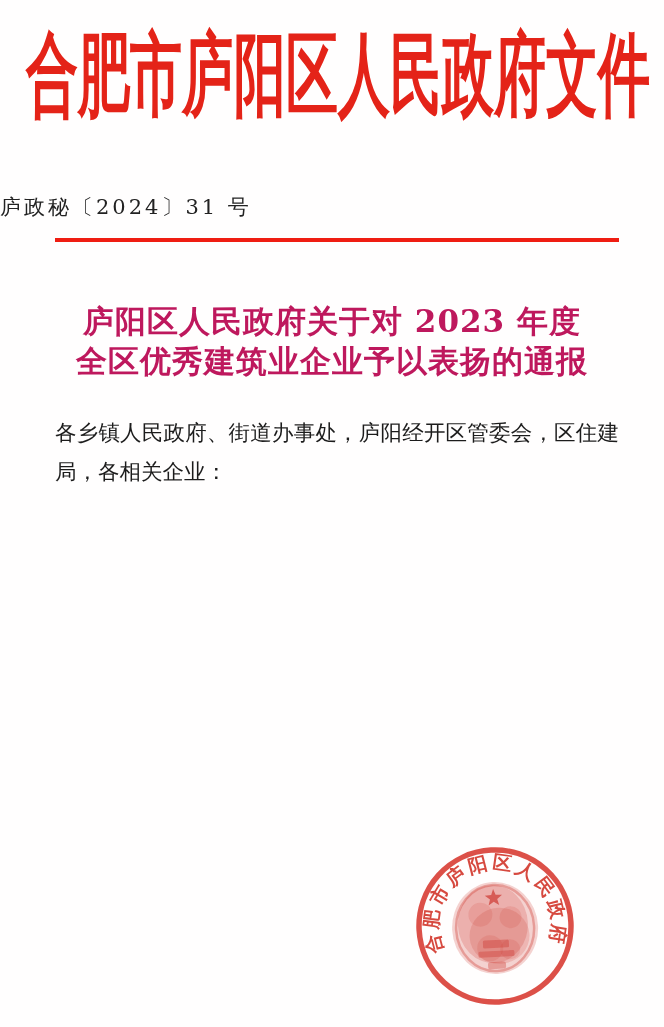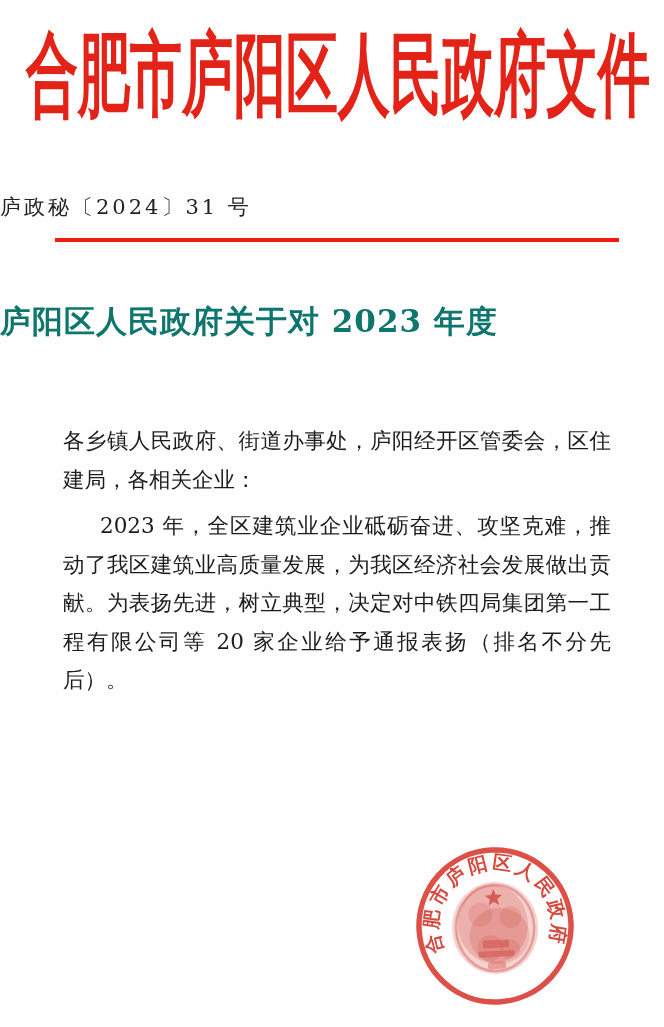--- a/index.html
+++ b/index.html
@@ -34,32 +34,33 @@
     letter-spacing:3px;
   }
   
   .red-rule{
     position:absolute;top:238px;left:55px;width:564px;height:4px;
     background:#ef1d12;
   }
   
   .doc-title{
     position:absolute;top:301px;left:0;right:0;
-    font-size:31px;font-weight:bold;color:#0f766e;
+    text-align:center;
+    font-size:31px;font-weight:bold;color:#be185d;
     line-height:40px;
     letter-spacing:1px;
   }
   
   .body-text{
     position:absolute;top:414px;left:55px;width:564px;
     font-size:21.5px;line-height:38.5px;
     text-align:justify;
     color:#1c1c1c;
   }
-  .body-text p{margin:8px;}
+  .body-text p{margin:0;}
   .body-text p.indent{text-indent:37px;}
   .attachment-line{
     margin-top:38px;
     padding-left:82px;
   }
   
   .official-seal{
     position:absolute;left:413px;top:844px;width:164px;height:164px;
     mix-blend-mode:multiply;
     opacity:0.92;
@@ -79,25 +80,25 @@
   <div class="header-band">
     <div class="masthead">合肥市庐阳区人民政府文件</div>
   </div>
 
   <div class="doc-number">庐政秘〔2024〕31 号</div>
 
   <div class="red-rule"></div>
 
   <div class="doc-title">
     <div>庐阳区人民政府关于对 2023 年度</div>
+    <div>全区优秀建筑业企业予以表扬的通报</div>
   </div>
 
   <div class="body-text">
     <p>各乡镇人民政府、街道办事处，庐阳经开区管委会，区住建局，各相关企业：</p>
-    <p class="indent">2023 年，全区建筑业企业砥砺奋进、攻坚克难，推动了我区建筑业高质量发展，为我区经济社会发展做出贡献。为表扬先进，树立典型，决定对中铁四局集团第一工程有限公司等 20 家企业给予通报表扬（排名不分先后）。</p>
   </div>
 
   <svg class="official-seal" viewBox="0 0 164 164" xmlns="http://www.w3.org/2000/svg">
     <g transform="rotate(-3 82 82)">
 
       <circle cx="82" cy="82" r="76" fill="none" stroke="#d4261c" stroke-width="5.5" opacity="0.88"></circle>
 
       <g fill="#c9251c" stroke="none">
         <ellipse cx="82" cy="84" rx="43" ry="46" opacity="0.22"></ellipse>
         <ellipse cx="80" cy="80" rx="35" ry="39" opacity="0.22"></ellipse>

